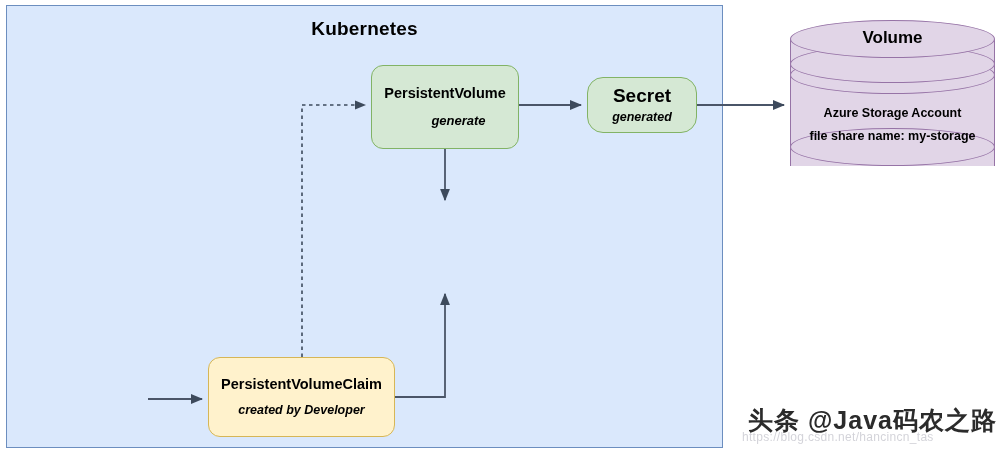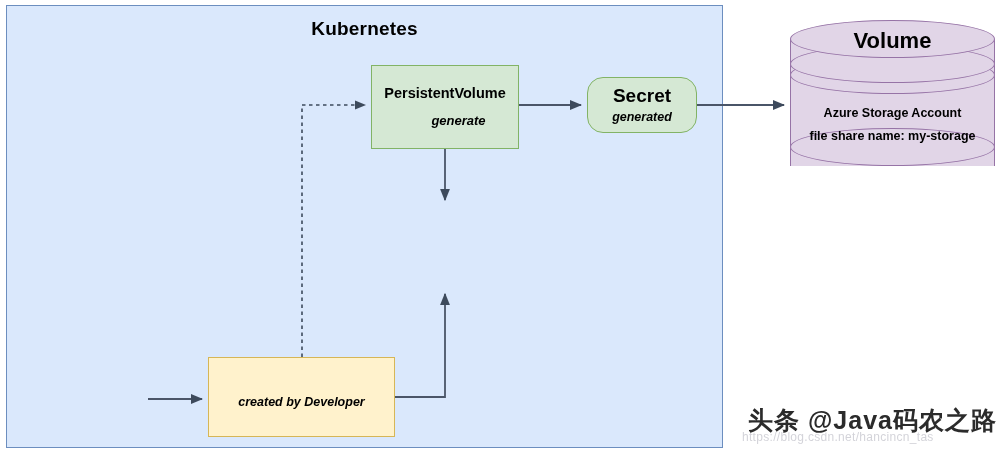--- a/index.html
+++ b/index.html
@@ -44,20 +44,21 @@
   
   .node {
     position: absolute;
     box-sizing: border-box;
     display: flex;
     flex-direction: column;
     align-items: center;
     justify-content: center;
     text-align: center;
     color: #000000;
+    border-radius: 12px;
   }
   .node .title {
     font-weight: bold;
     line-height: 1.15;
   }
   .node .sub {
     line-height: 1.2;
   }
   .node .sub.italic {
     font-style: italic;
@@ -170,21 +171,21 @@
   }
   #vol-ridge-3 { top: 36px; }
   #vol-ridge-2 { top: 25px; }
   #vol-ridge-1 { top: 0px; }
   #vol-title {
     position: absolute;
     left: 0;
     top: 8px;
     width: 205px;
     text-align: center;
-    font-size: 22px;
+    font-size: 17px;
     font-weight: bold;
     color: #000000;
     z-index: 5;
   }
   #vol-text {
     position: absolute;
     left: 0;
     top: 82px;
     width: 205px;
     text-align: center;
@@ -254,20 +255,21 @@
     <div class="sub italic">generate</div>
   </div>
 
   <div class="node" id="node-secret">
     <div class="title">Secret</div>
     <div class="sub italic">generated</div>
   </div>
 
 
   <div class="node" id="node-pvc">
+    <div class="title">PersistentVolumeClaim</div>
     <div class="sub italic">created by Developer</div>
   </div>
 
 
   <svg id="edges" viewBox="0 0 1000 459">
     <defs>
       <marker id="arrow" viewBox="0 0 10 10" refX="9" refY="5" markerWidth="7" markerHeight="7" orient="auto-start-reverse">
         <path d="M 0 1 L 10 5 L 0 9 z" fill="#3d4a5c"></path>
       </marker>
     </defs>

